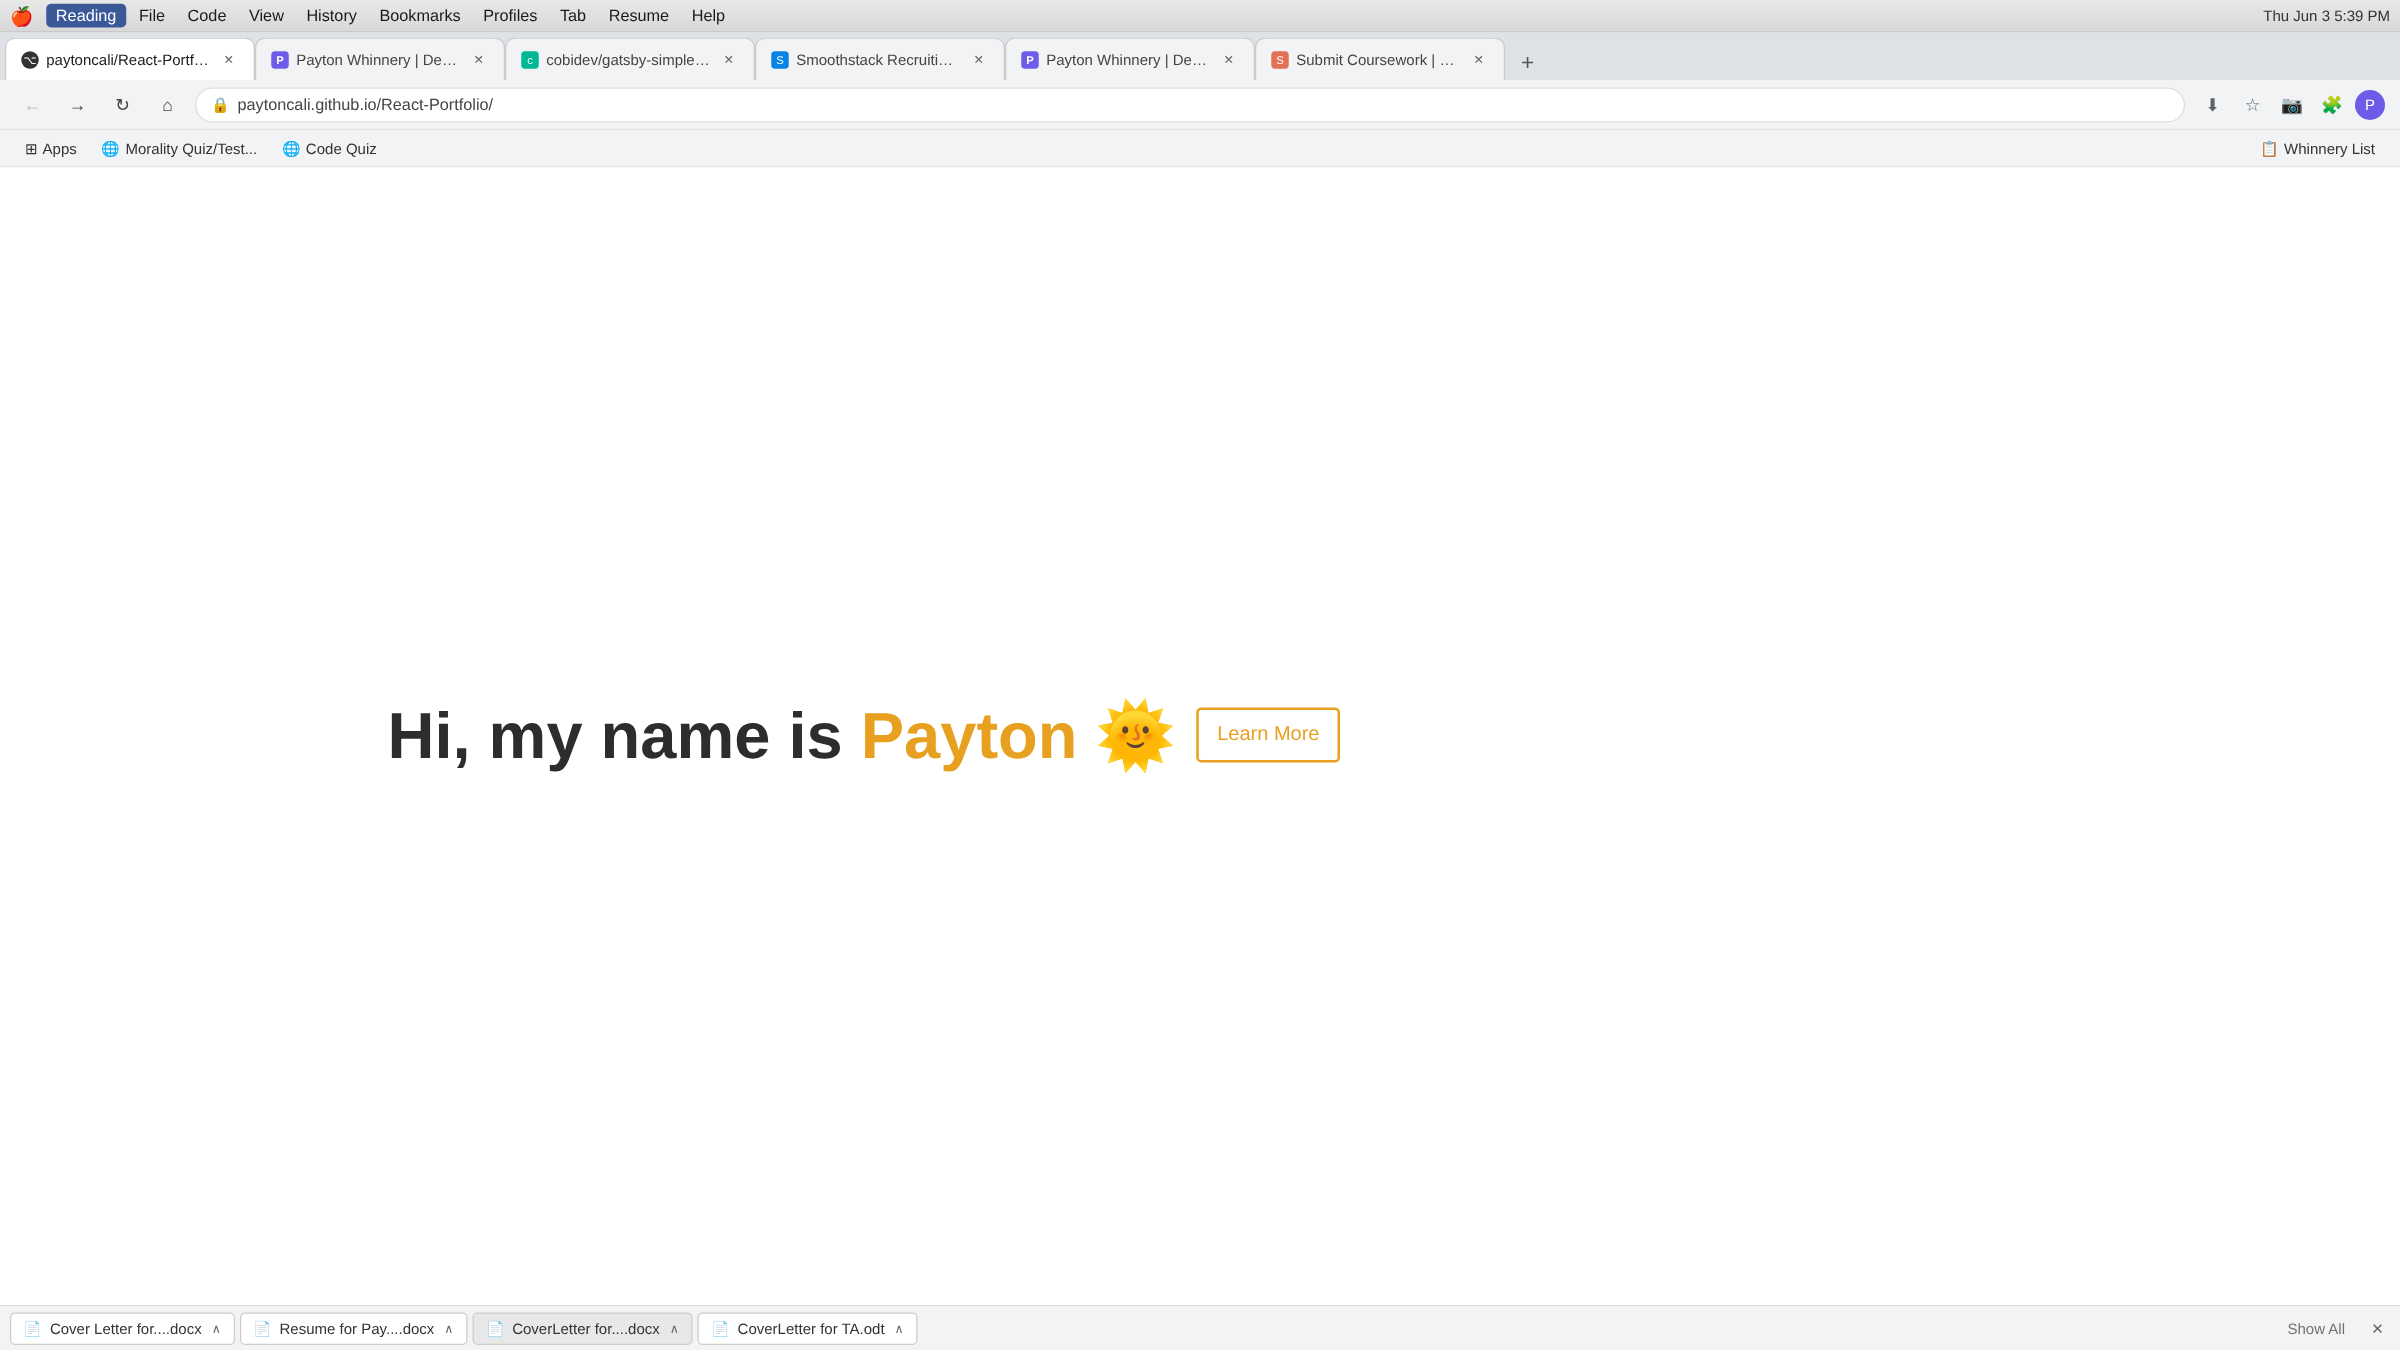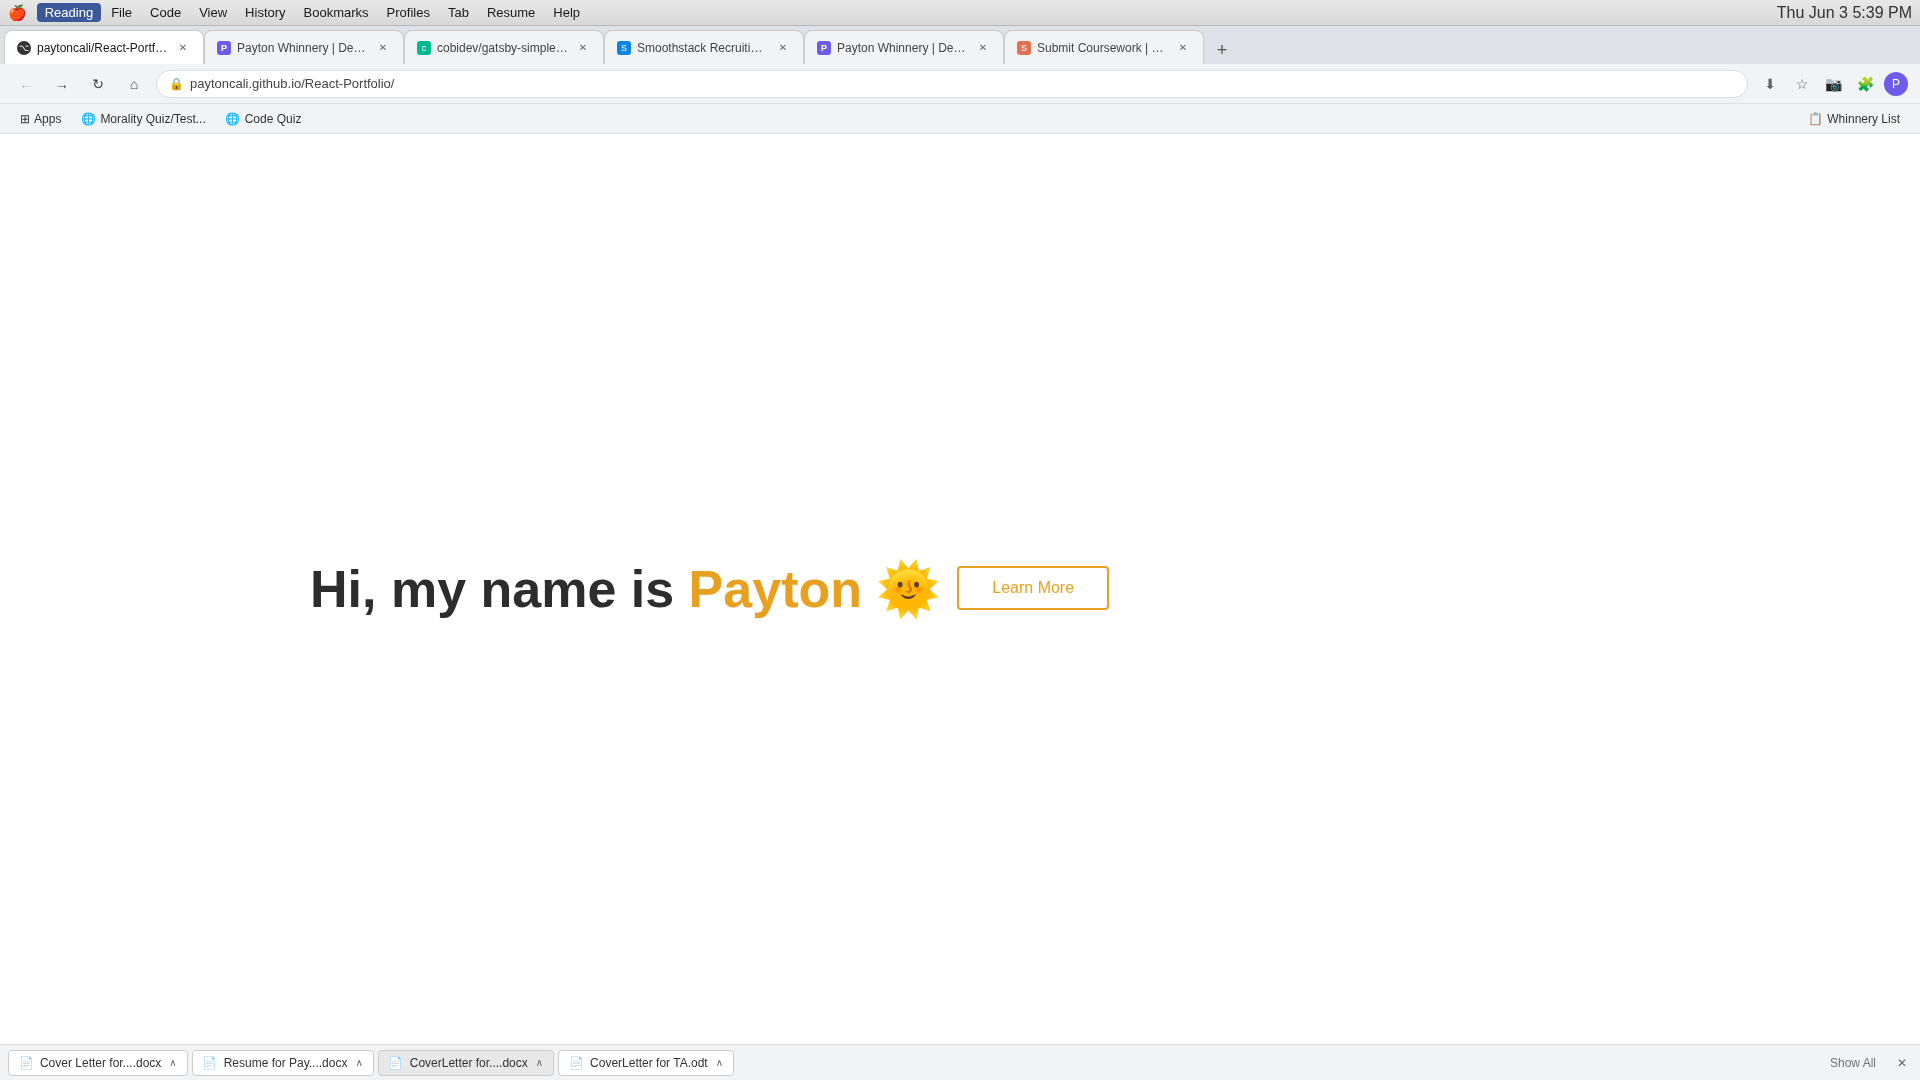--- a/index.html
+++ b/index.html
@@ -184,21 +184,21 @@
     .hero-name {
       color: #e8a020;
     }
     .hero-subtitle {
       font-size: 52px;
       font-weight: 700;
       color: #2d2d2d;
     }
     .learn-more-btn {
       margin-top: 8px;
-      width: 152px;
+      width: 115px;
       height: 44px;
       border: 2px solid #e8a020;
       background: transparent;
       color: #e8a020;
       font-size: 16px;
       font-weight: 500;
       border-radius: 4px;
       cursor: pointer;
       display: flex;
       align-items: center;
@@ -272,21 +272,21 @@
   <span class="menu-item">File</span>
   <span class="menu-item">Code</span>
   <span class="menu-item">View</span>
   <span class="menu-item">History</span>
   <span class="menu-item">Bookmarks</span>
   <span class="menu-item">Profiles</span>
   <span class="menu-item">Tab</span>
   <span class="menu-item">Resume</span>
   <span class="menu-item">Help</span>
   <span style="flex:1"></span>
-  <span style="font-size:16px;color:#333;text-align:right;">Thu Jun 3  5:39 PM</span>
+  <span style="font-size:12px;color:#333;text-align:right;">Thu Jun 3  5:39 PM</span>
 </div>
 
 <div class="tabs-bar">
 
   <div class="tab active">
     <span class="tab-favicon favicon-github">⌥</span>
     <span class="tab-title">paytoncali/React-Portfolio</span>
     <span class="tab-close">✕</span>
   </div>
 

